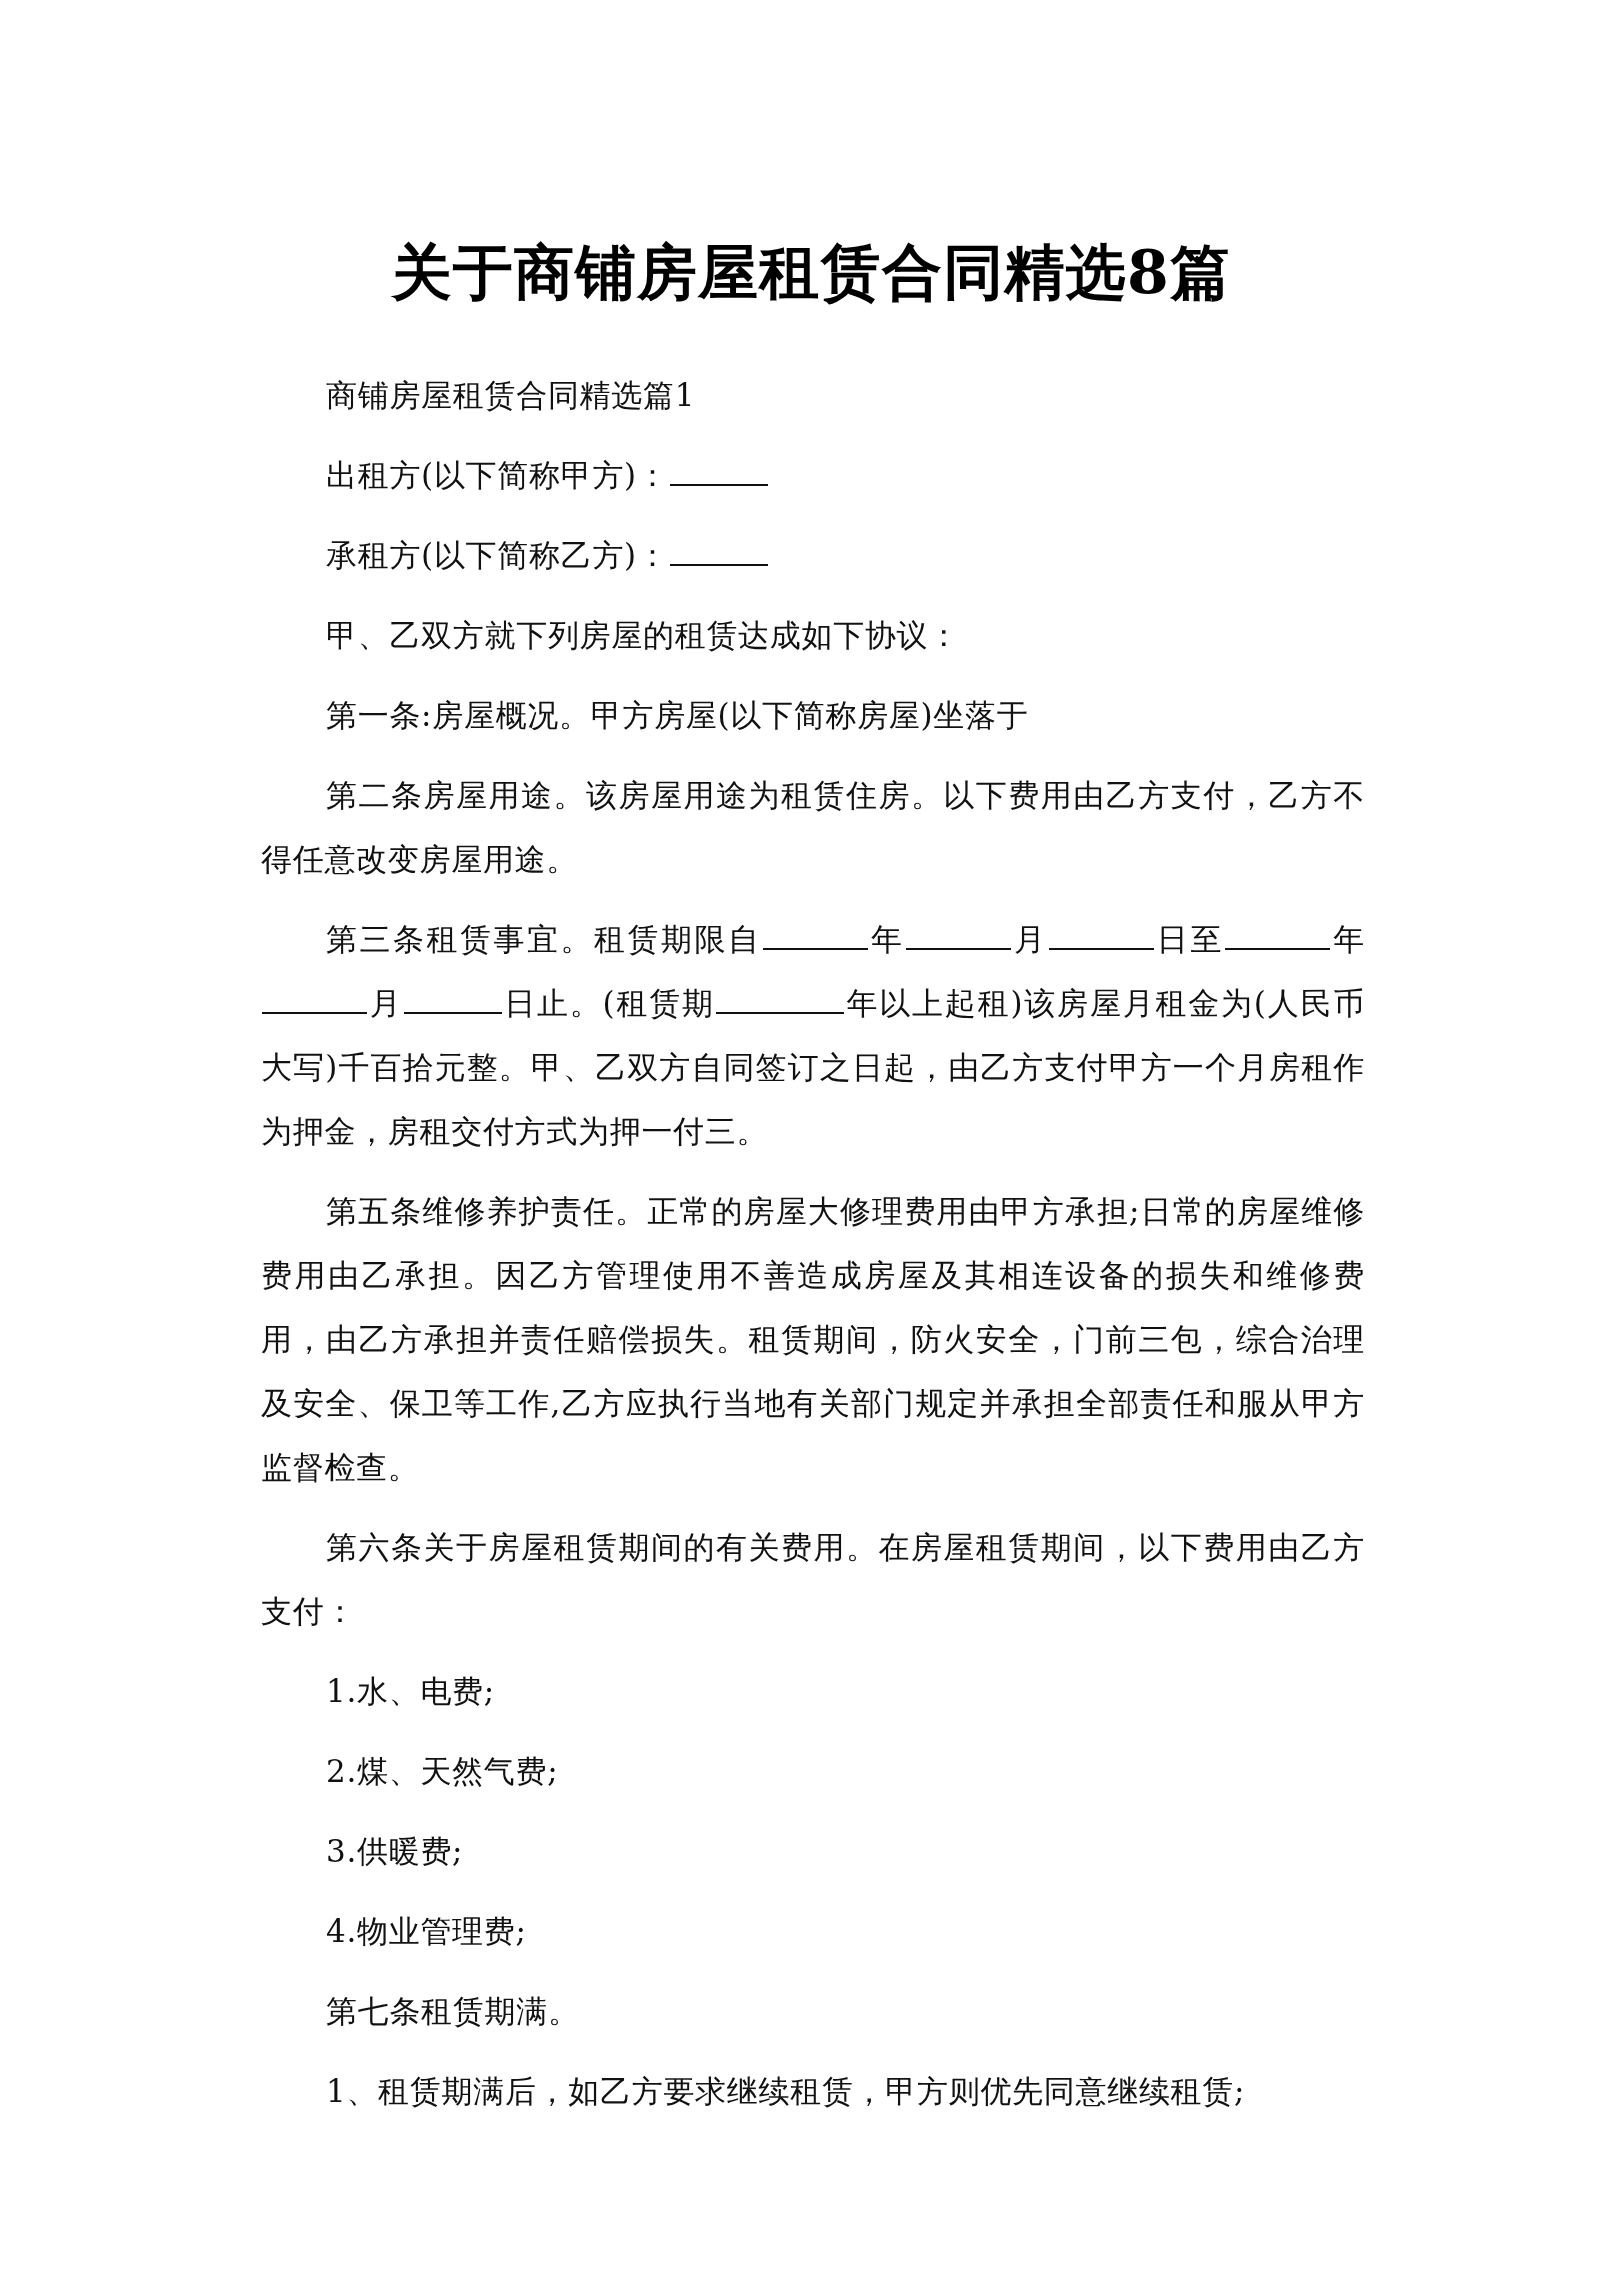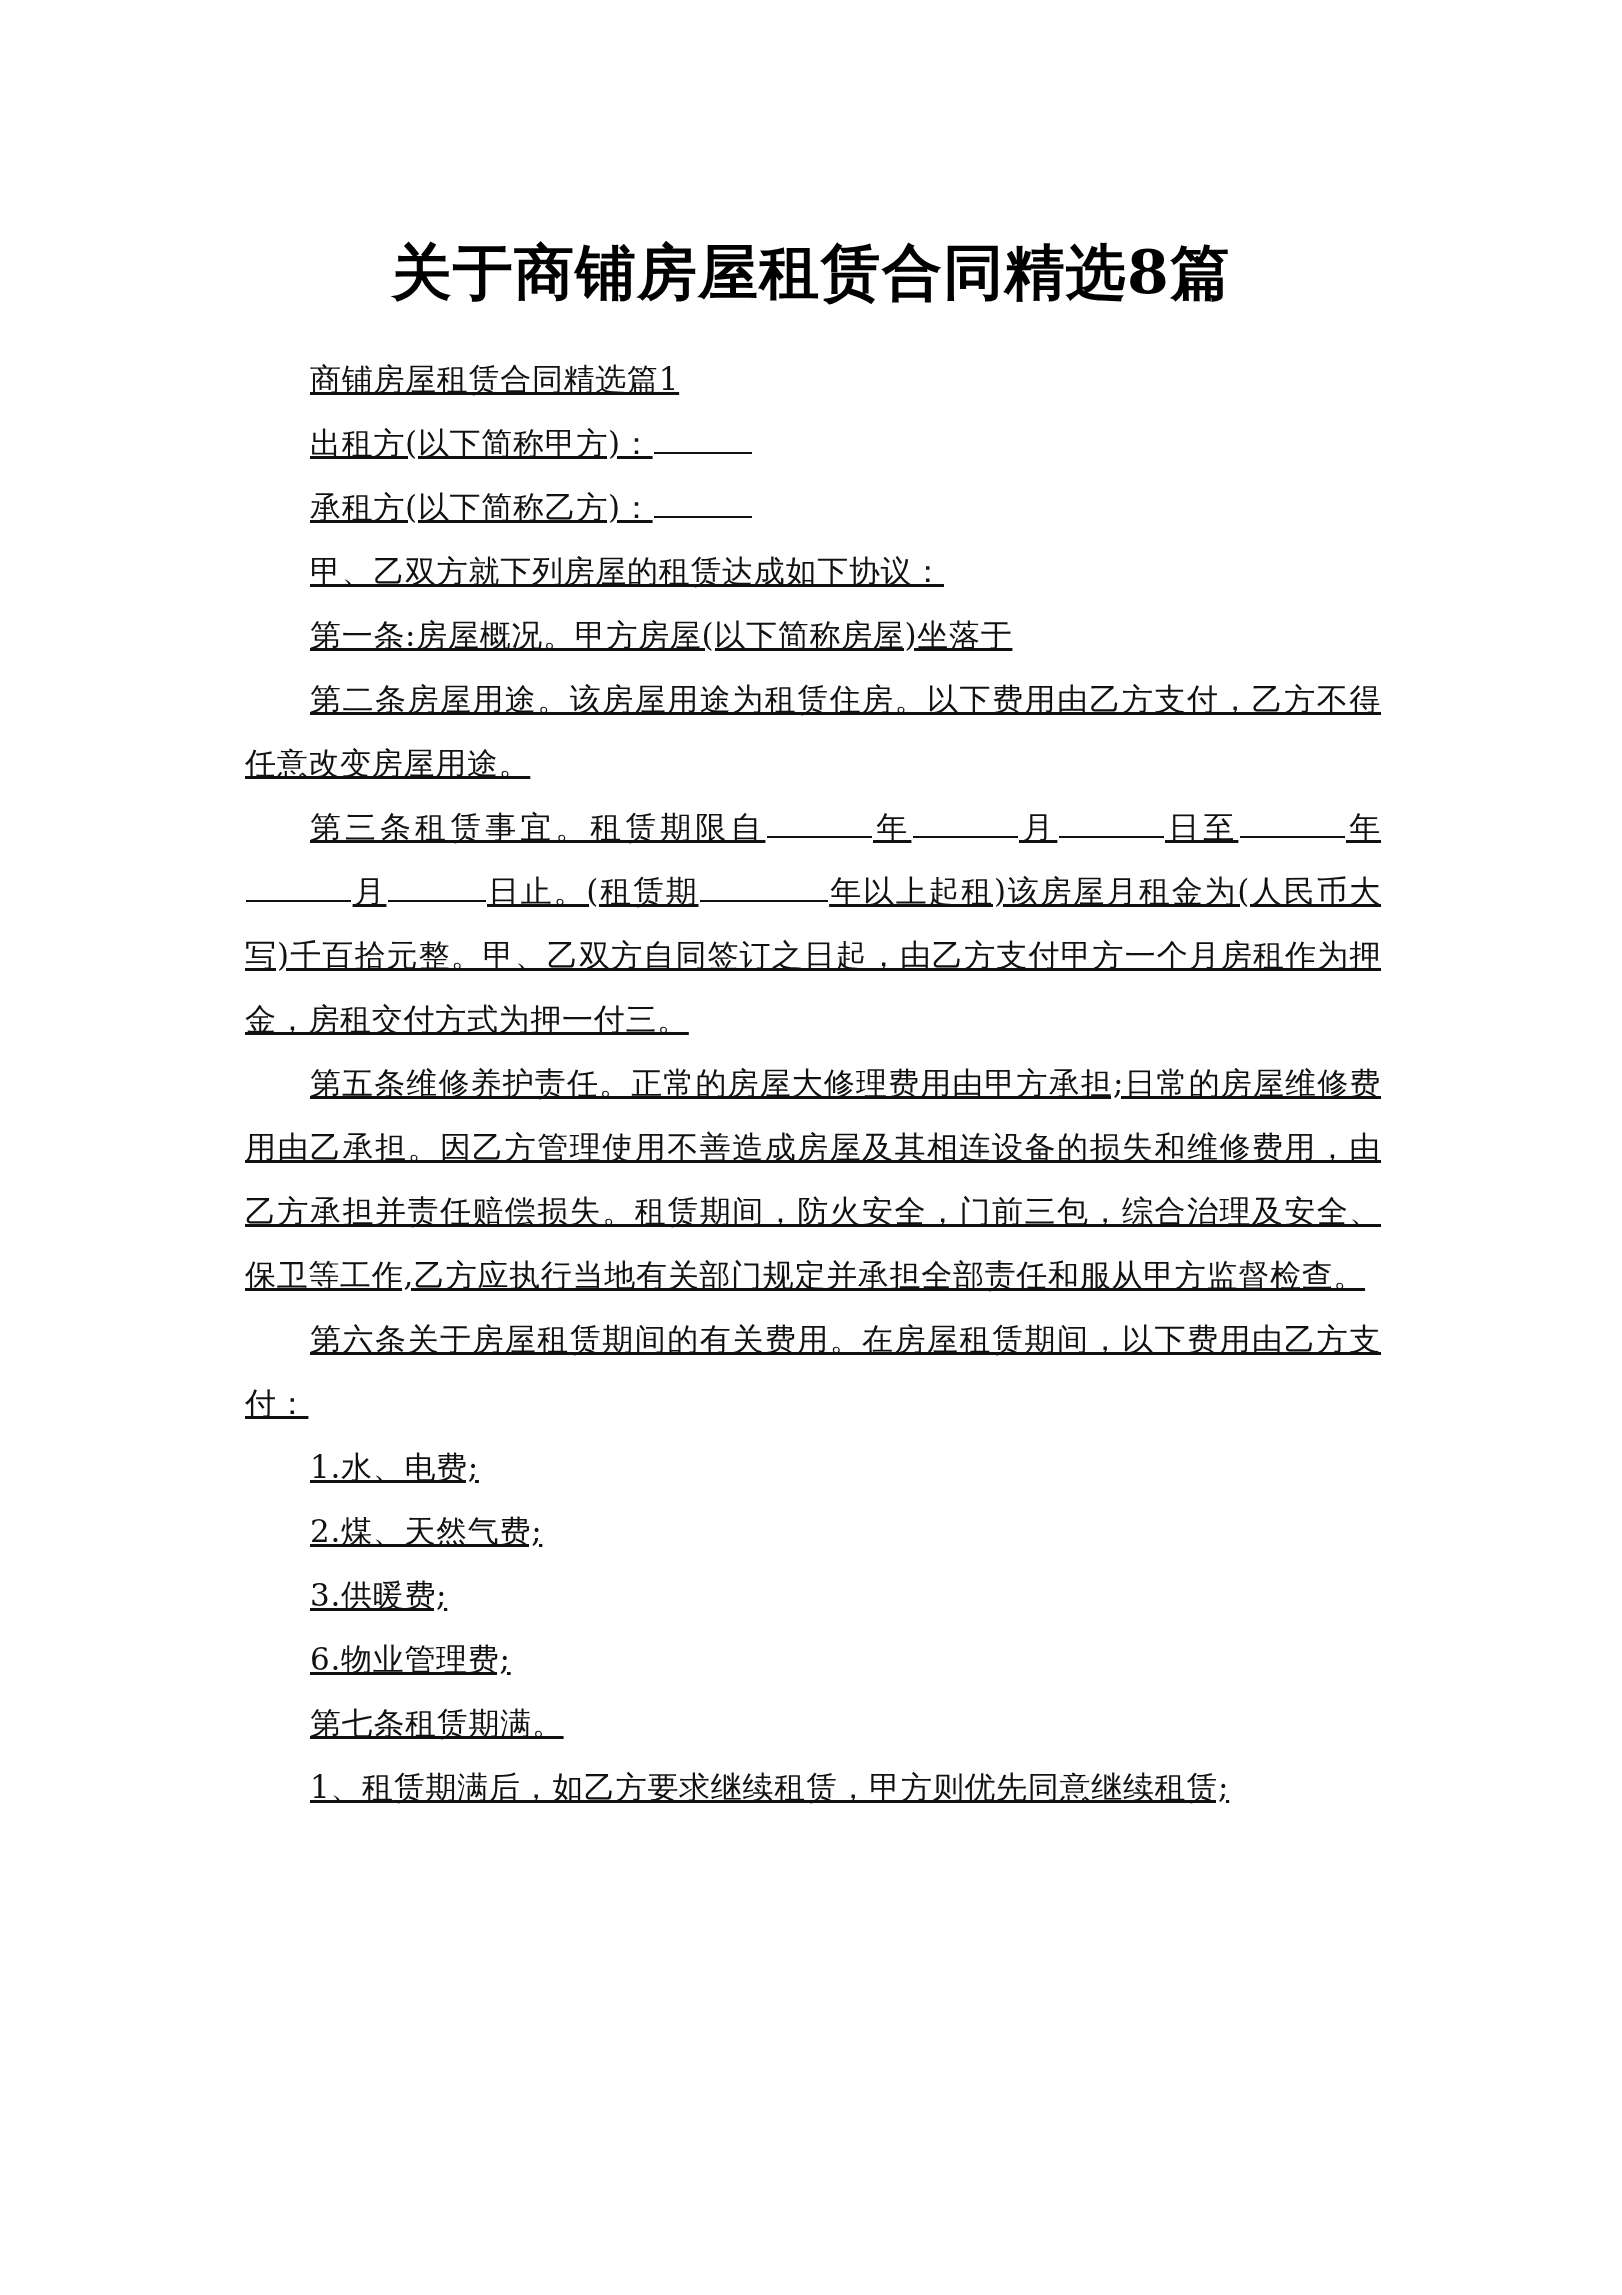--- a/index.html
+++ b/index.html
@@ -38,26 +38,25 @@
       position: absolute;
       left: 245px;
       top: 347px;
       width: 1136px;
       font-size: 31px;
       line-height: 64px;
       letter-spacing: 0.7px;
       color: #111;
     }
     .para {
-      margin: 0;
+      margin: 16px;
       padding: 0;
       text-indent: 65px;
       text-align: justify;
       text-align-last: left;
-      text-decoration: underline;
     }
     .blank {
       display: inline-block;
       border-bottom: 2px solid #111;
       height: 0.95em;
       vertical-align: baseline;
       margin: 0 1.3px;
     }
     .b-short { width: 98px; }
     .b-mid { width: 105px; }
@@ -87,21 +86,21 @@
     <p class="para"><span>第三条租赁事宜。租赁期限自</span><span class="blank b-mid"></span><span>年</span><span class="blank b-mid"></span><span>月</span><span class="blank b-mid"></span><span>日至</span><span class="blank b-mid"></span><span>年</span><span class="blank b-mid"></span><span>月</span><span class="blank b-short"></span><span>日止。(租赁期</span><span class="blank b-long"></span><span>年以上起租)该房屋月租金为(人民币大写)千百拾元整。甲、乙双方自同签订之日起，由乙方支付甲方一个月房租作为押金，房租交付方式为押一付三。</span></p>
 
 
     <p class="para">第五条维修养护责任。正常的房屋大修理费用由甲方承担;日常的房屋维修费用由乙承担。因乙方管理使用不善造成房屋及其相连设备的损失和维修费用，由乙方承担并责任赔偿损失。租赁期间，防火安全，门前三包，综合治理及安全、保卫等工作,乙方应执行当地有关部门规定并承担全部责任和服从甲方监督检查。</p>
 
     <p class="para">第六条关于房屋租赁期间的有关费用。在房屋租赁期间，以下费用由乙方支付：</p>
 
     <p class="para">1.水、电费;</p>
     <p class="para">2.煤、天然气费;</p>
     <p class="para">3.供暖费;</p>
-    <p class="para">6.物业管理费;</p>
+    <p class="para">4.物业管理费;</p>
 
     <p class="para">第七条租赁期满。</p>
 
     <p class="para">1、租赁期满后，如乙方要求继续租赁，甲方则优先同意继续租赁;</p>
 
   </div>
 </div>
 
 
 </body></html>

